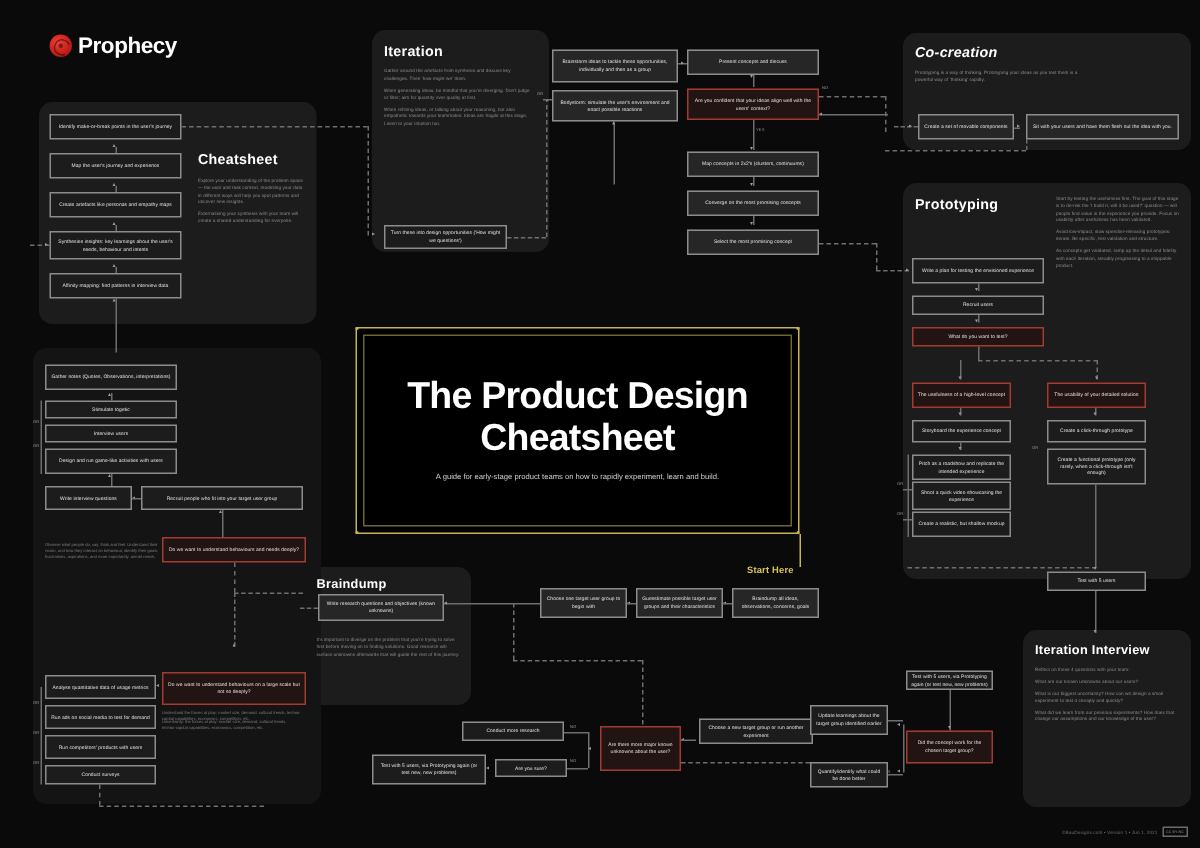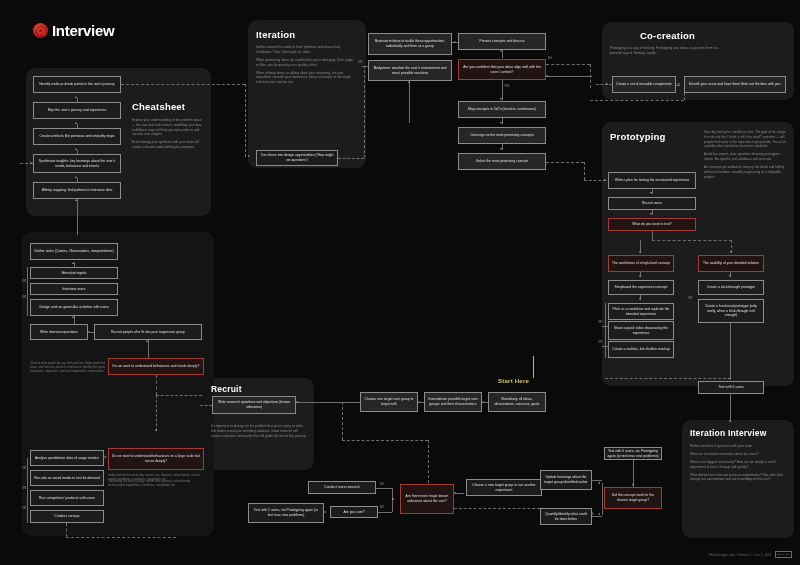--- a/index.html
+++ b/index.html
@@ -137,40 +137,50 @@
     position: absolute; color: #7b7b7b; font-size: 2.75px; line-height: 1.5;
   }
 </style>
 </head>
 <body>
 
 <div id="canvas">
 
   <div id="logo">
     <div class="logo-mark"></div>
-    <div class="logo-word">Interview</div>
+    <div class="logo-word">Prophecy</div>
   </div>
 
   <div class="panel" style="left:26px;top:68px;width:185px;height:148px;"></div>
   <div class="panel" style="left:248px;top:20px;width:118px;height:148px;"></div>
   <div class="panel" style="left:602px;top:22px;width:192px;height:78px;"></div>
   <div class="panel" style="left:602px;top:122px;width:192px;height:264px;"></div>
   <div class="panel" style="left:204px;top:378px;width:110px;height:92px;"></div>
   <div class="panel" style="left:682px;top:420px;width:112px;height:118px;"></div>
   <div class="panel" style="left:22px;top:232px;width:192px;height:304px;background:#141414;"></div>
 
+  <div id="hero">
+    <div class="hero-inner">
+      <div id="hero-title">The Product Design Cheatsheet</div>
+      <div id="hero-sub">A guide for early-stage product teams on how to rapidly experiment, learn and build.</div>
+    </div>
+    <div class="hero-dot" style="left:-1.3px;top:-1.3px;"></div>
+    <div class="hero-dot" style="right:-1.3px;top:-1.3px;"></div>
+    <div class="hero-dot" style="left:-1.3px;bottom:-1.3px;"></div>
+    <div class="hero-dot" style="right:-1.3px;bottom:-1.3px;"></div>
+  </div>
   <div class="ln v" style="left:533px;top:356px;height:22px;background:#c6b457;"></div>
 
   <div id="start-here">Start Here</div>
 
   <div class="panel-title" style="left:132px;top:101px;font-size:9.5px;">Cheatsheet</div>
   <div class="panel-title" style="left:256px;top:29px;font-size:9.5px;">Iteration</div>
-  <div class="panel-title" style="left:640px;top:30px;font-size:9.5px;">Co-creation</div>
+  <div class="panel-title" style="left:610px;top:30px;font-size:9.5px;font-style:italic;">Co-creation</div>
   <div class="panel-title" style="left:610px;top:131px;font-size:9.5px;">Prototyping</div>
-  <div class="panel-title" style="left:211px;top:384px;font-size:8.5px;">Recruit</div>
+  <div class="panel-title" style="left:211px;top:384px;font-size:8.5px;">Braindump</div>
   <div class="panel-title" style="left:690px;top:428px;font-size:8.5px;">Iteration Interview</div>
 
   <div class="body-text" style="left:132px;top:118px;width:72px;">
     <p>Explore your understanding of the problem space — the user and task context, modelling your data in different ways will help you spot patterns and uncover new insights.</p>
     <p>Externalising your synthesis with your team will create a shared understanding for everyone.</p>
   </div>
   <div class="body-text" style="left:256px;top:45px;width:100px;">
     <p>Gather around the artefacts from synthesis and discuss key challenges. Then 'how might we' them.</p>
     <p>When generating ideas, be mindful that you're diverging. Don't judge or filter; aim for quantity over quality at first.</p>
     <p>When refining ideas, or talking about your reasoning, but also empathetic towards your teammates. Ideas are fragile at this stage. Listen to your intuition too.</p>

